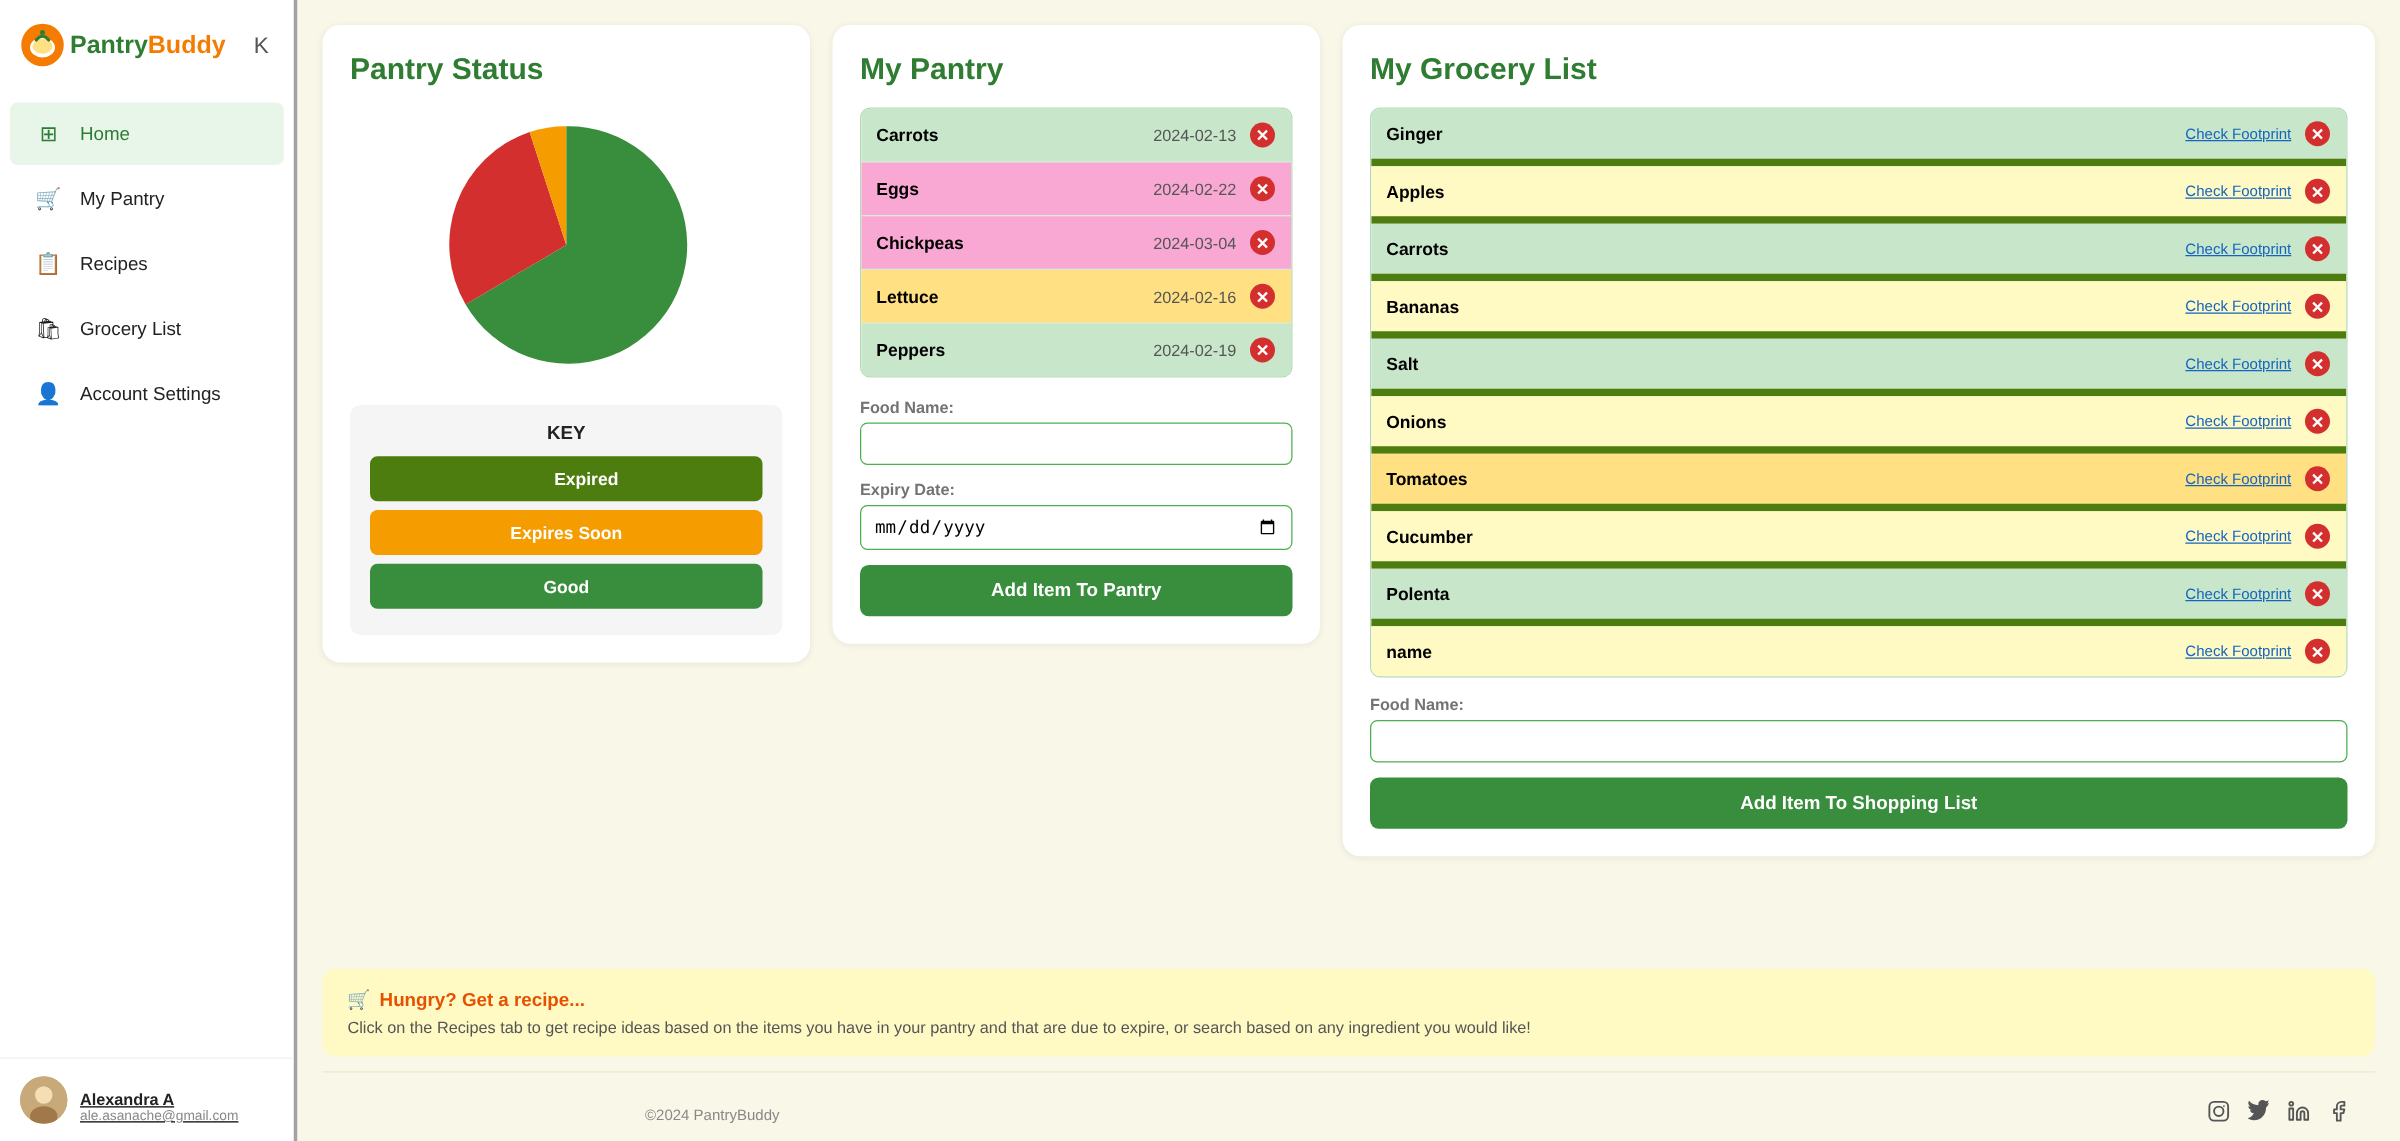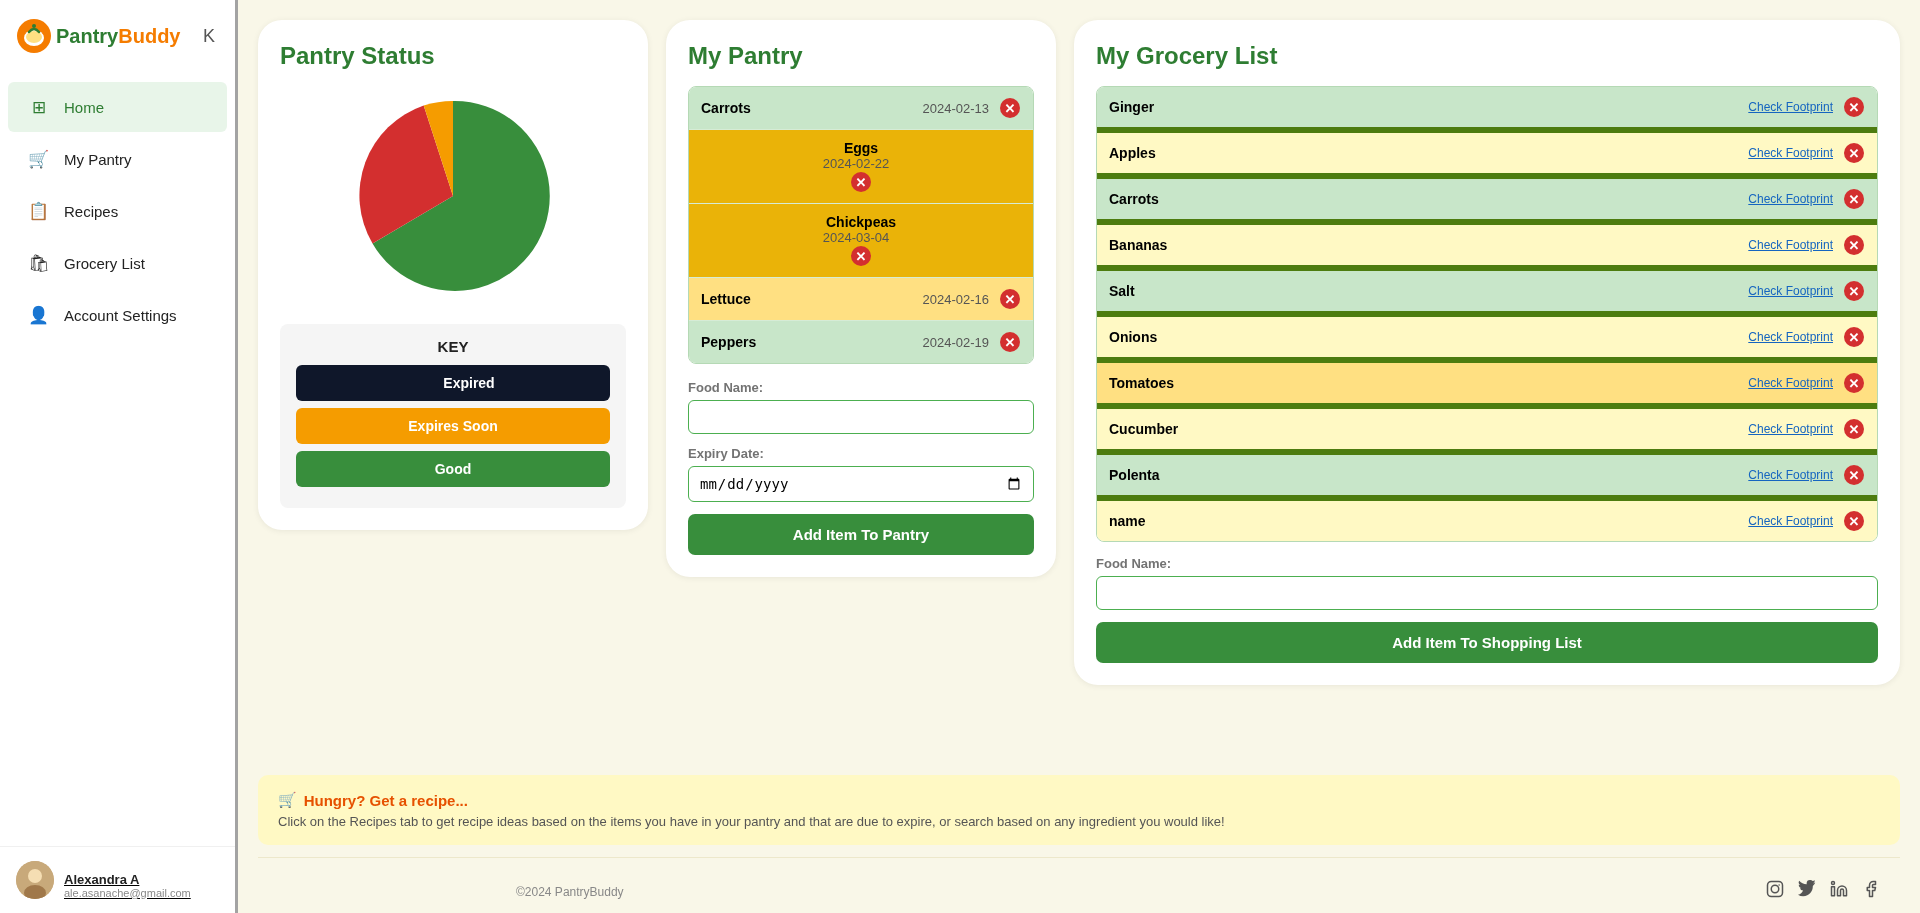--- a/index.html
+++ b/index.html
@@ -115,21 +115,21 @@
     .panels-row {
       display: flex;
       gap: 18px;
       flex: 1;
       align-items: flex-start;
     }
 
     
     .panel {
       background: #fff;
-      border-radius: 24px;
+      border-radius: 14px;
       padding: 22px 22px 22px 22px;
       box-shadow: 0 1px 6px rgba(0,0,0,0.07);
     }
     .panel-status { flex: 0 0 390px; min-width: 340px; }
     .panel-pantry { flex: 0 0 390px; min-width: 340px; }
     .panel-grocery { flex: 1; min-width: 340px; }
 
     .panel-title {
       font-size: 24px;
       font-weight: 700;
@@ -160,42 +160,42 @@
     }
     .key-item {
       border-radius: 6px;
       padding: 10px 0;
       text-align: center;
       font-weight: 700;
       font-size: 14px;
       color: #fff;
       margin-bottom: 7px;
     }
-    .key-expired { background: #0f172a; padding-left: 32px; }
+    .key-expired { background: #4d7c0f; padding-left: 32px; }
     .key-soon { background: #f59c00; }
     .key-good { background: #388e3c; }
 
     
     .pantry-list {
       border: 1.5px solid #b5d9b5;
       border-radius: 8px;
       overflow: hidden;
       margin-bottom: 16px;
     }
     .pantry-row {
       display: flex;
       align-items: center;
       padding: 10px 12px;
       font-weight: 700;
       font-size: 14px;
       border-bottom: 1px solid #d6ecd6;
     }
     .pantry-row:last-child { border-bottom: none; }
     .pantry-row.green { background: #c8e6c9; }
-    .pantry-row.yellow { background: #eab308; flex-direction: column; }
+    .pantry-row.yellow { background: #f9a8d4; }
     .pantry-row.orange { background: #ffe082; }
     .pantry-row-name { flex: 1; }
     .pantry-row-date { color: #555; font-weight: 400; margin-right: 10px; font-size: 13px; }
     .remove-btn {
       background: none;
       border: none;
       cursor: pointer;
       width: 22px;
       height: 22px;
       display: flex;

